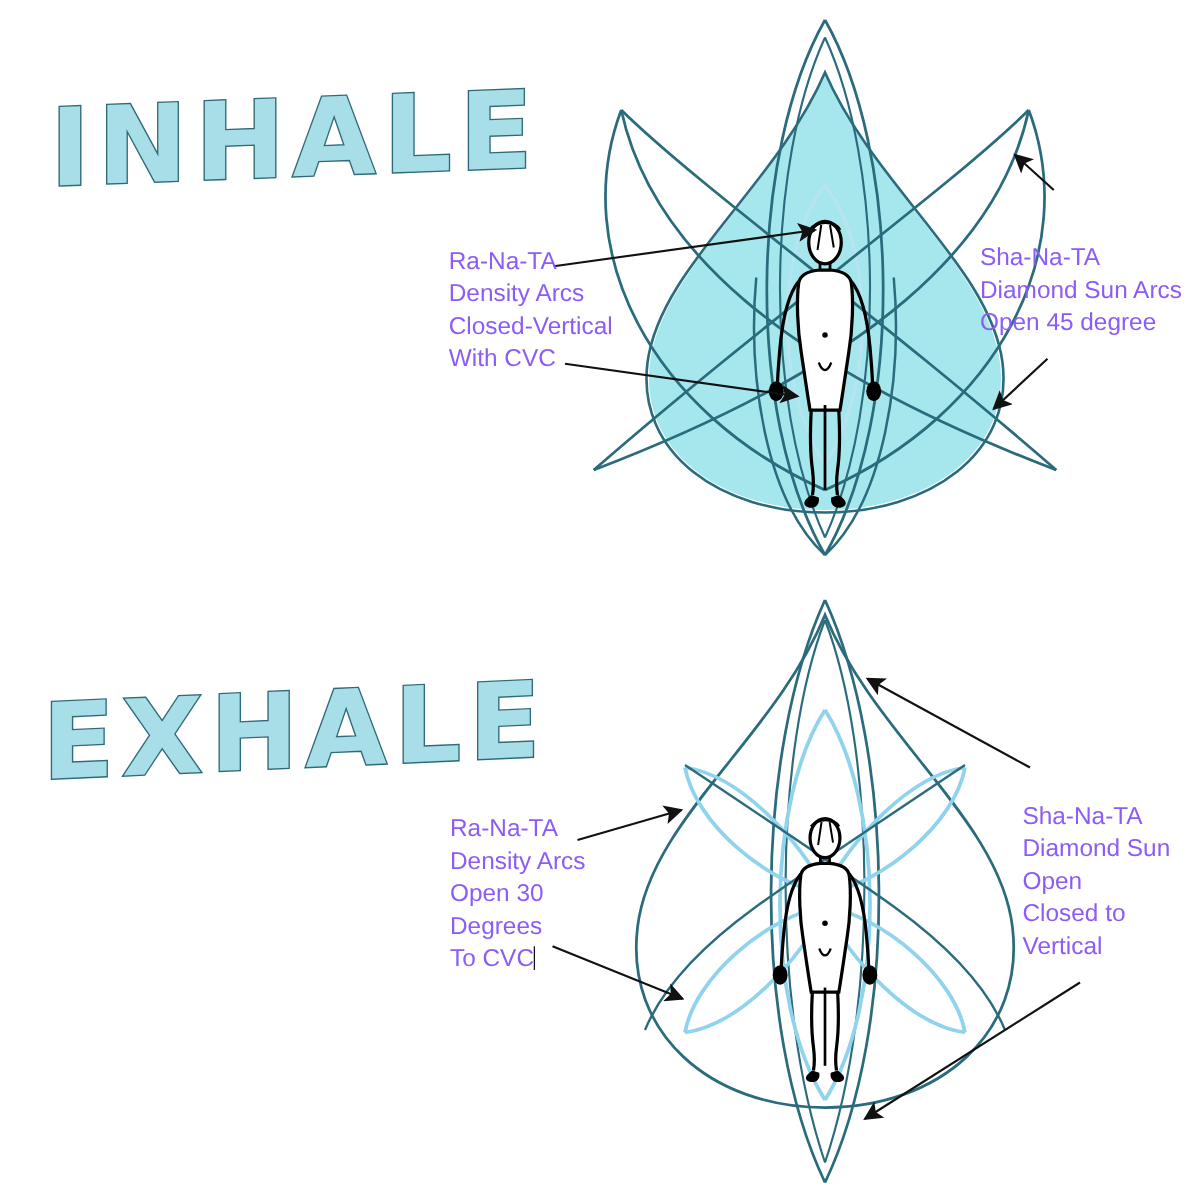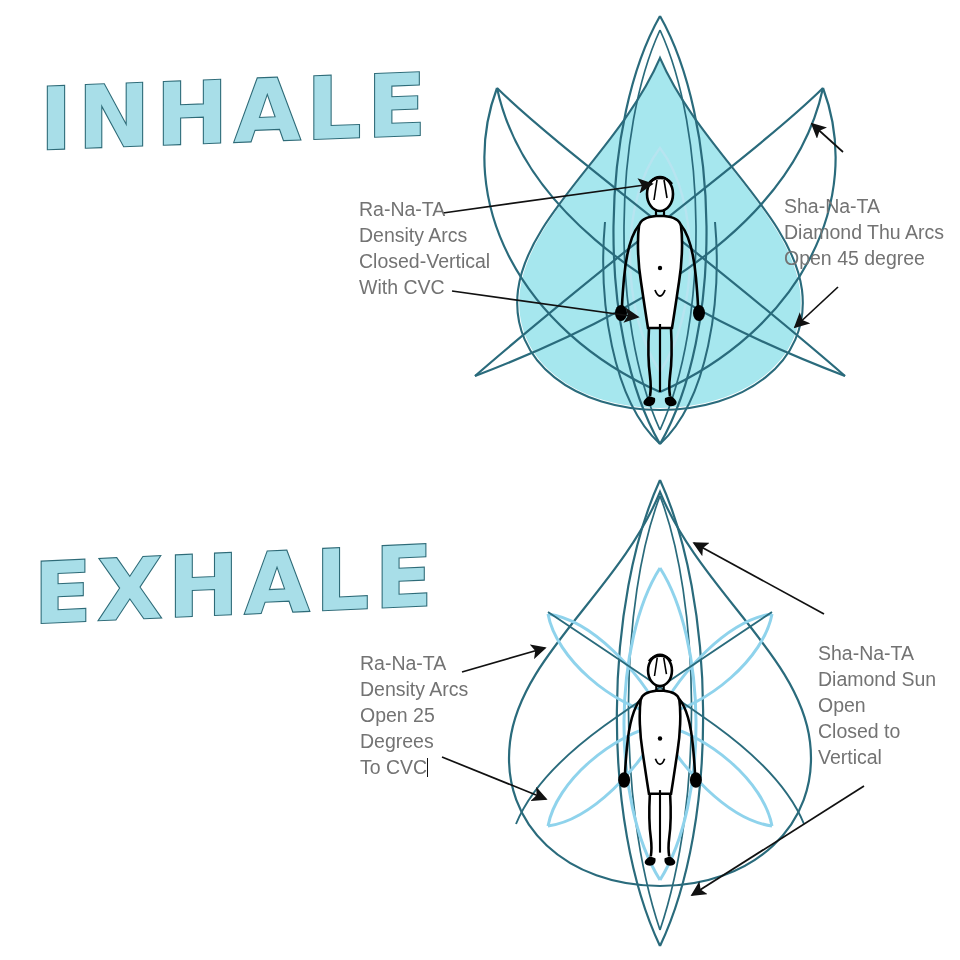--- a/index.html
+++ b/index.html
@@ -48,21 +48,21 @@
     left: 34px;
     top: 536px;
     font-size: 84px;
     transform: skewY(-2.6deg);
   }
   .anno {
     position: absolute;
     font-family: "Liberation Sans", sans-serif;
     font-size: 19.5px;
     line-height: 26px;
-    color: #737373;
+    color: #8b5cf6;
     white-space: nowrap;
     user-select: none;
   }
   .anno .u { }
   #anno-inhale-left  { left: 359px; top: 196px; }
   #anno-inhale-right { left: 784px; top: 193px; }
   #anno-exhale-left  { left: 360px; top: 650px; }
   #anno-exhale-right { left: 818px; top: 640px; }
   .caret {
     display: inline-block;
@@ -248,28 +248,28 @@
 
   <div class="anno" id="anno-inhale-left">
     <div><span>Ra-Na-TA</span></div>
     <div><span>Density Arcs</span></div>
     <div><span class="u">Closed</span><span>-Vertical</span></div>
     <div><span>With CVC</span></div>
   </div>
 
   <div class="anno" id="anno-inhale-right">
     <div><span>Sha-Na-TA</span></div>
-    <div><span>Diamond Thu Arcs</span></div>
+    <div><span>Diamond Sun Arcs</span></div>
     <div><span class="u">Open </span><span>45 degree</span></div>
   </div>
 
   <div class="anno" id="anno-exhale-left">
     <div><span>Ra-Na-TA</span></div>
     <div><span>Density Arcs</span></div>
-    <div><span class="u">Open</span><span> 25</span></div>
+    <div><span class="u">Open</span><span> 30</span></div>
     <div><span>Degrees</span></div>
     <div><span>To CVC</span><span class="caret"></span></div>
   </div>
 
   <div class="anno" id="anno-exhale-right">
     <div><span>Sha-Na-TA</span></div>
     <div><span>Diamond Sun</span></div>
     <div><span>Open</span></div>
     <div><span class="u">Closed</span><span> to</span></div>
     <div><span>Vertical</span></div>

